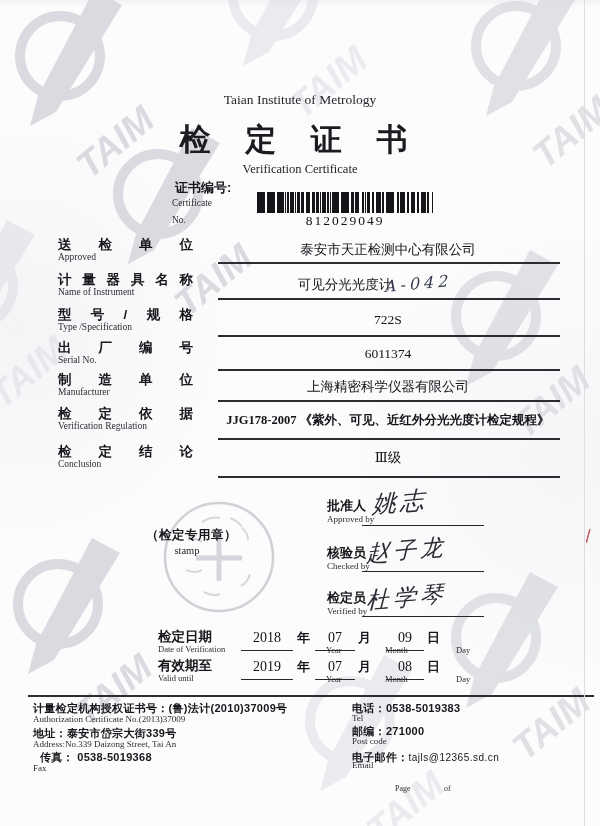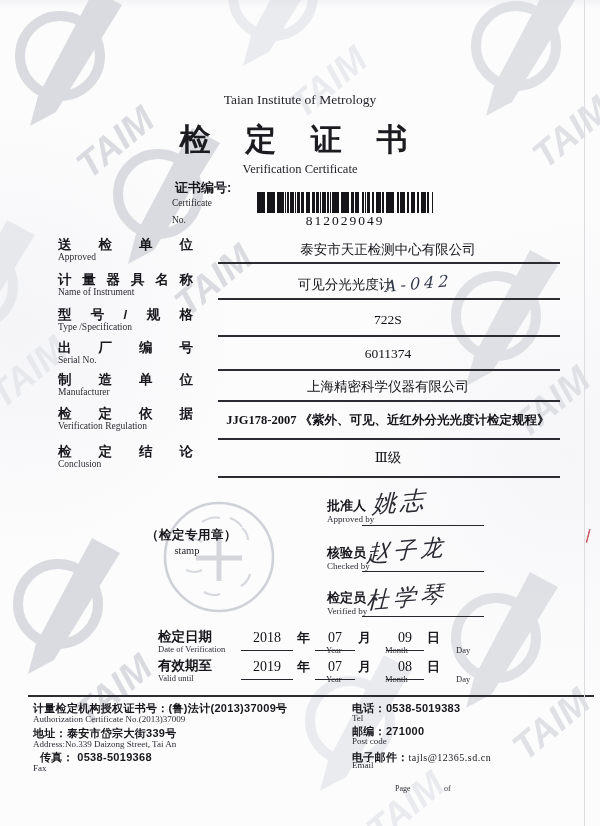--- a/index.html
+++ b/index.html
@@ -185,33 +185,33 @@
   <div class="date-line" style="left:315px;top:679px;width:40px"></div>
   <div class="unit-zh" style="left:358px;top:658px">月</div>
   <div class="unit-en" style="left:353px;top:674px">Month</div>
   <div class="date-val" style="left:386px;top:659px;width:38px">08</div>
   <div class="date-line" style="left:386px;top:679px;width:38px"></div>
   <div class="unit-zh" style="left:427px;top:658px">日</div>
   <div class="unit-en" style="left:424px;top:674px">Day</div>
 
   <div class="abs" style="left:28px;top:695px;width:566px;height:2px;background:#2c2c31"></div>
 
-  <div class="abs ft-zh" style="left:33px;top:701px">计量检定机构授权证书号：(鲁)法计(2013)37009号</div>
+  <div class="abs ft-zh" style="left:33px;top:701px">计量检定机构授权证书号：(鲁)法计(2010)37009号</div>
   <div class="abs ft-en" style="left:33px;top:714px">Authorization Certificate No.(2013)37009</div>
   <div class="abs ft-zh" style="left:33px;top:726px">地址：泰安市岱宗大街339号</div>
   <div class="abs ft-en" style="left:33px;top:739px">Address:No.339 Daizong Street, Tai An</div>
   <div class="abs ft-zh" style="left:40px;top:750px">传真：  0538-5019368</div>
   <div class="abs ft-en" style="left:33px;top:763px">Fax</div>
 
   <div class="abs ft-zh" style="left:352px;top:701px">电话：0538-5019383</div>
   <div class="abs ft-en" style="left:352px;top:713px">Tel</div>
   <div class="abs ft-zh" style="left:352px;top:724px">邮编：271000</div>
   <div class="abs ft-en" style="left:352px;top:736px">Post code</div>
   <div class="abs" style="left:352px;top:747px">
-    <span class="ft-zh">电子邮件：</span><span style="font-family:Liberation Serif, serif;font-size:10px;color:#17171c;letter-spacing:.5px">tajls@12365.sd.cn</span>
+    <span class="ft-zh">电子邮件：</span><span style="font-family:Liberation Sans, sans-serif;font-size:10px;color:#17171c;letter-spacing:.5px">tajls@12365.sd.cn</span>
   </div>
   <div class="abs ft-en" style="left:352px;top:760px">Email</div>
 
   <div class="abs ft-en" style="left:395px;top:784px;font-size:8px">Page</div>
   <div class="abs ft-en" style="left:444px;top:784px;font-size:8px">of</div>
 
   <div class="edge-line"></div>
   <div class="red-mark"></div>
 
 </div>

